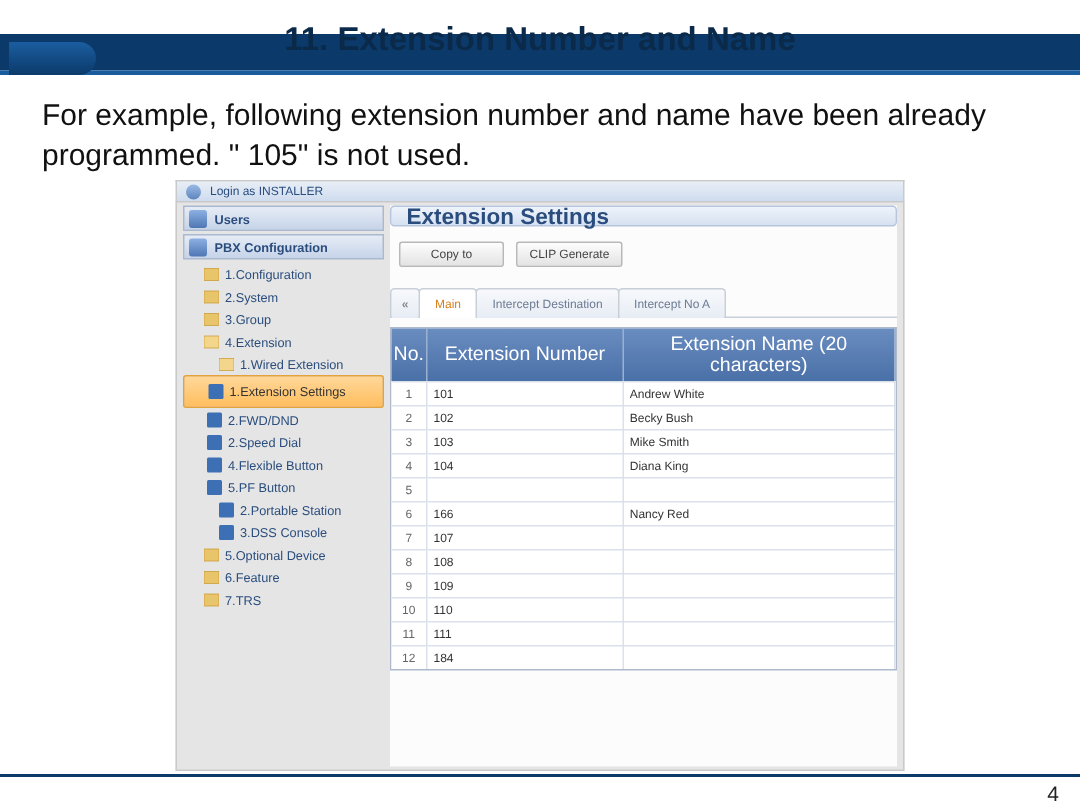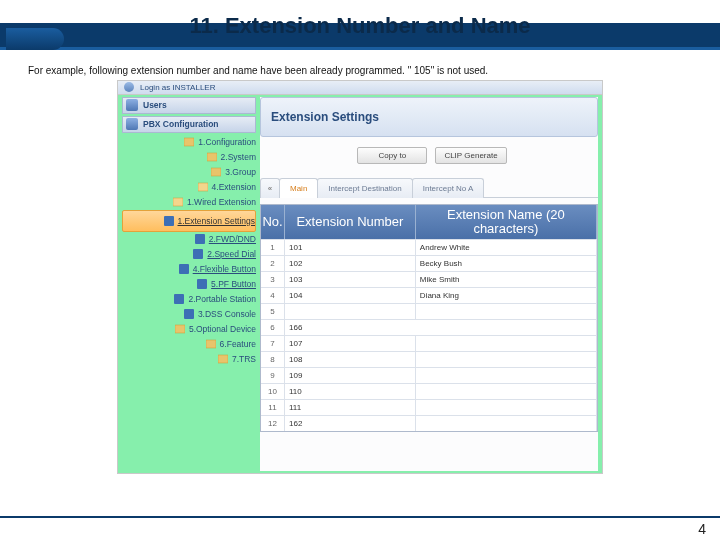--- a/index.html
+++ b/index.html
@@ -1,40 +1,40 @@
 <!DOCTYPE html>
 <html><head>
 <meta charset="utf-8">
 <style>
   * { box-sizing: border-box; margin: 0; padding: 0; }
   body { width: 720px; height: 540px; background: #fff; font-family: Arial, sans-serif; overflow: hidden; position: relative; }
   .header-band { height: 50px; background: linear-gradient(180deg,#fff 0%,#fff 48%,#0b3a6a 48%,#0b3a6a 100%); border-bottom: 3px solid #1a5d9f; display: flex; align-items: center; justify-content: center; padding-top: 4px; }
   .title { font-size: 22px; font-weight: bold; color: #0b2a4a; }
   .accent { position: absolute; left: 6px; top: 28px; width: 58px; height: 22px; background: linear-gradient(180deg,#1a5d9f,#0b3a6a); border-radius: 0 14px 14px 0; }
-  .desc { padding: 14px 28px 10px 28px; font-size: 10px; color: #111; line-height: 1.35; }
+  .desc { padding: 14px 28px 10px 28px; font-size: 20px; color: #111; line-height: 1.35; }
   .shot { margin: 6px auto 0 auto; width: 486px; height: 380px; position: relative; }
-  .shot-inner { position:absolute; left:0; top:0; width:100%; height:100%; background:#86efac; border:1px solid #c9c9c9; }
+  .shot-inner { position:absolute; left:0; top:0; width:100%; height:100%; background:#e5e5e5; border:1px solid #c9c9c9; }
   
   .loginbar { position:absolute; left:0; top:-14px; width:100%; height:14px; background:linear-gradient(180deg,#e8eef6,#cfdcef); font-size:8px; color:#2a4d7d; display:flex; align-items:center; padding-left:22px; border:1px solid #c9c9c9; border-bottom:none;}
   .loginbar .dot{ position:absolute; left:6px; width:10px; height:10px; border-radius:50%; background:linear-gradient(180deg,#9bbbe6,#5d85bd);}
   
   .tree { position:absolute; left:4px; top:2px; width:134px; bottom:2px; font-size:8.5px; color:#2a4d7d; }
   .tree .band { height:17px; background:linear-gradient(180deg,#e6ecf5,#c6d4e9); border:1px solid #aab9d2; display:flex; align-items:center; padding-left:20px; position:relative; margin-bottom:2px; font-weight:bold;}
   .tree .band .ic{position:absolute; left:3px; width:12px; height:12px; border-radius:2px; background:linear-gradient(180deg,#8db0e3,#4f77b4);}
-  .tree .item { height:15px; display:flex; align-items:center; padding-left:14px; position:relative;justify-content:flex-end; }
+  .tree .item { height:15px; display:flex; align-items:center; padding-left:14px; position:relative; }
   .tree .item .fold{ width:10px; height:10px; margin-right:4px; }
   .tree .item.nested{ padding-left:24px; }
-  .tree .item.nested2{ padding-left:30px;text-decoration:underline; }
+  .tree .item.nested2{ padding-left:16px; }
   .fold svg{display:block;}
   .tree .sel { background:linear-gradient(180deg,#ffd79a,#ffbe5e); border:1px solid #e3a23a; border-radius:2px; height:22px; padding-top:1px; padding-bottom:1px; color:#333; }
   .tree .blue-ic{ width:10px; height:10px; margin-right:4px; background:#3d6fb5; border-radius:1px; display:inline-block;}
   
   .panel { position:absolute; left:142px; top:2px; right:4px; bottom:2px; background:#fcfcfd; }
-  .panel-title { height:40px; background:linear-gradient(180deg,#eef3fa,#d6e1f1); border:1px solid #b6c5dd; border-radius:3px; font-size:12px; font-weight:bold; color:#2a4d7d; display:flex; align-items:center; padding-left:10px; }
-  .btnrow { margin-top:10px; display:flex; gap:8px; padding-left:6px;justify-content:center;}
+  .panel-title { height:14px; background:linear-gradient(180deg,#eef3fa,#d6e1f1); border:1px solid #b6c5dd; border-radius:3px; font-size:15px; font-weight:bold; color:#2a4d7d; display:flex; align-items:center; padding-left:10px; }
+  .btnrow { margin-top:10px; display:flex; gap:8px; padding-left:6px;}
   .btn { height:17px; min-width:70px; background:linear-gradient(180deg,#fdfdfd,#e3e3e3); border:1px solid #b8b8b8; border-radius:2px; font-size:8px; color:#444; display:flex; align-items:center; justify-content:center; padding:0 8px;}
   .tabs { margin-top:14px; display:flex; border-bottom:1px solid #c8cfd9; height:20px;}
   .tab { height:20px; border:1px solid #c8cfd9; border-bottom:none; background:linear-gradient(180deg,#f7f9fc,#e7ecf4); font-size:8px; display:flex; align-items:center; justify-content:center; padding:0 10px; color:#6c7b93; border-radius:3px 3px 0 0;}
   .tab.first{ width:20px; padding:0; font-weight:bold; color:#888;}
   .tab.active{ background:#fff; color:#d77f1d; font-weight:normal;}
   .tab+.tab{margin-left:-1px;}
   
   .tbl { margin-top:6px; border:1px solid #aeb9cc; }
   .thead { display:flex; background:linear-gradient(180deg,#6a8dc0,#4a70a8); color:#fff; font-size:13px; text-align:center; }
   .thead div{ border-right:1px solid #9ab1d1; display:flex; align-items:center; justify-content:center; padding:3px 2px; line-height:1.1;}
@@ -212,20 +212,21 @@
               <div class="c-name">Diana King</div>
             </div>
             <div class="trow">
               <div class="c-no">5</div>
               <div class="c-ext"></div>
               <div class="c-name"></div>
             </div>
             <div class="trow">
               <div class="c-no">6</div>
               <div class="c-ext">166</div>
+              <div class="c-name">Nancy Red</div>
             </div>
             <div class="trow">
               <div class="c-no">7</div>
               <div class="c-ext">107</div>
               <div class="c-name"></div>
             </div>
             <div class="trow">
               <div class="c-no">8</div>
               <div class="c-ext">108</div>
               <div class="c-name"></div>
@@ -240,21 +241,21 @@
               <div class="c-ext">110</div>
               <div class="c-name"></div>
             </div>
             <div class="trow">
               <div class="c-no">11</div>
               <div class="c-ext">111</div>
               <div class="c-name"></div>
             </div>
             <div class="trow">
               <div class="c-no">12</div>
-              <div class="c-ext">162</div>
+              <div class="c-ext">184</div>
               <div class="c-name"></div>
             </div>
           </div>
       </div>
     </div>
 
   </div>
 </div>
 
 <div class="footrule"></div>

